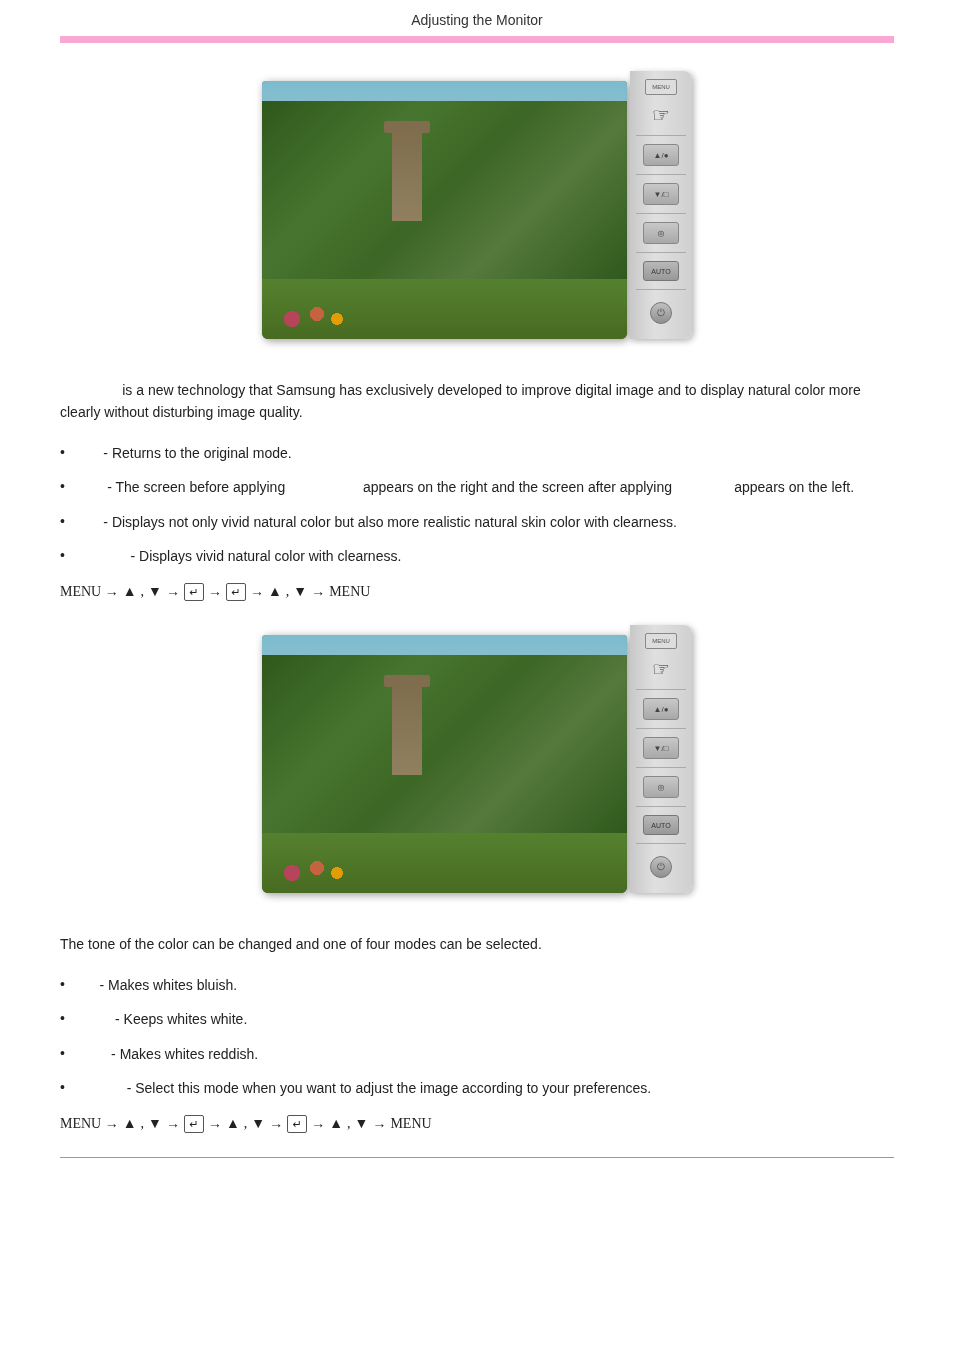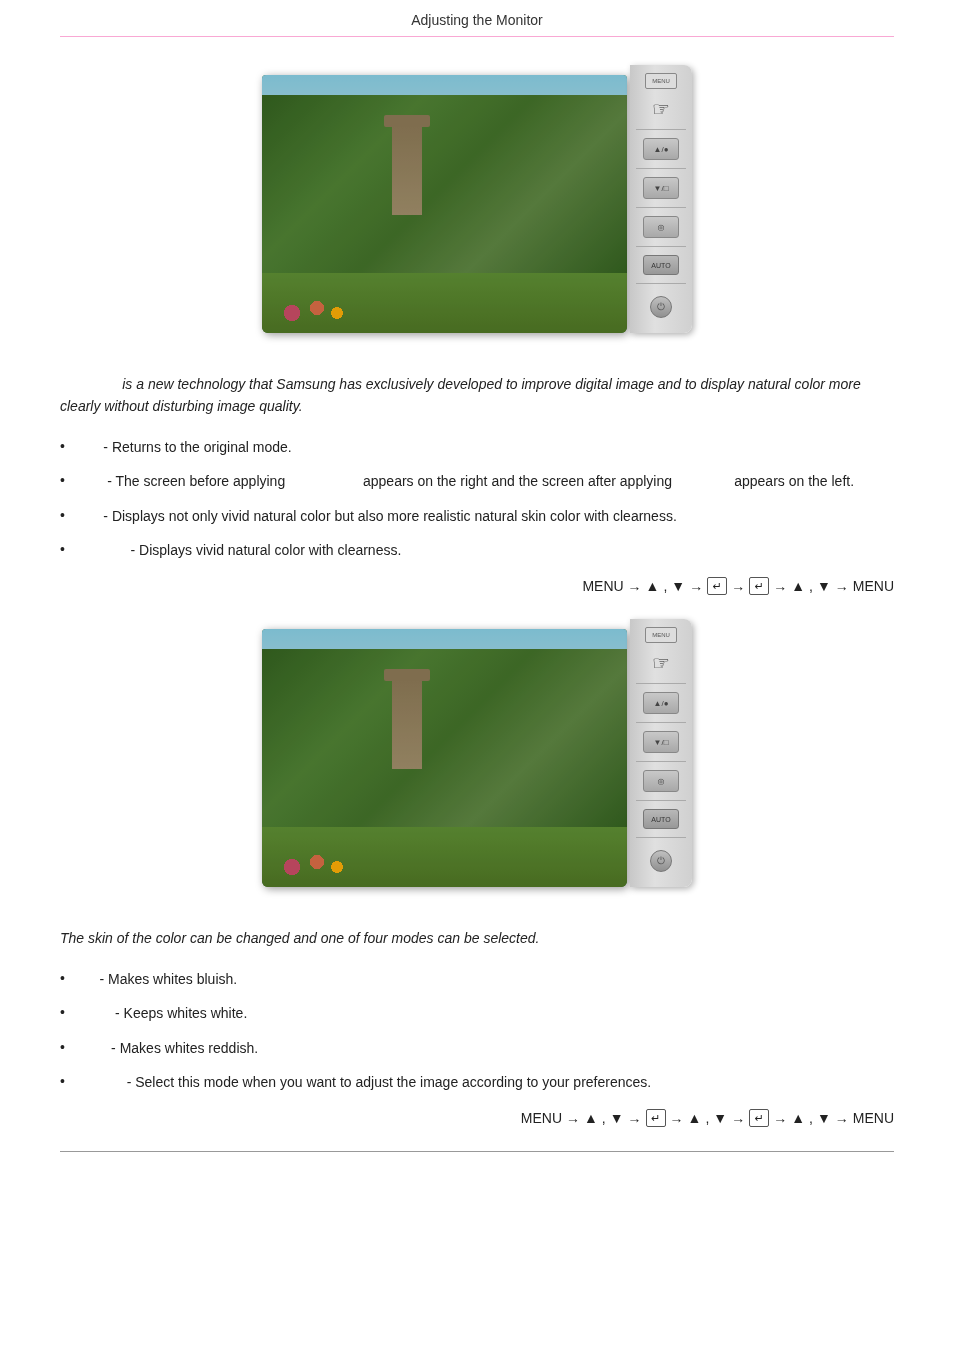--- a/index.html
+++ b/index.html
@@ -8,21 +8,21 @@
       font-family: Arial, sans-serif;
       font-size: 14px;
       color: #222;
       width: 954px;
       min-height: 1350px;
     }
     .page {
       padding: 0 60px 30px 60px;
     }
     .header {
-      border-bottom: 1px solid #f9a8d4;
+      border-bottom: 7px solid #f9a8d4;
       text-align: center;
       padding: 12px 0 8px 0;
       font-size: 14px;
       color: #333;
       margin-bottom: 28px;
     }
     .monitor-image-wrap {
       display: flex;
       justify-content: center;
       margin-bottom: 28px;
@@ -175,47 +175,45 @@
       font-size: 10px;
       color: #555;
       margin-top: 4px;
     }
     .text-section {
       margin-bottom: 18px;
       line-height: 1.6;
     }
     .text-section p {
       margin-bottom: 10px;
-      font-style: italic;
     }
     .bullet-list {
       margin-bottom: 16px;
     }
     .bullet-item {
       display: flex;
       align-items: flex-start;
       margin-bottom: 12px;
     }
     .bullet-dot {
       min-width: 20px;
       padding-top: 2px;
     }
     .bullet-content {
       flex: 1;
       line-height: 1.6;
     }
     .menu-nav {
-      font-family: Liberation Sans, sans-serif;
+      font-family: Liberation Serif, serif;
       font-size: 14px;
       margin: 16px 0 24px 0;
       display: flex;
       align-items: center;
       gap: 4px;
       flex-wrap: wrap;
-      justify-content: flex-end;
     }
     .nav-box {
       display: inline-flex;
       align-items: center;
       justify-content: center;
       width: 20px;
       height: 18px;
       border: 1px solid #555;
       border-radius: 2px;
       font-size: 11px;
@@ -372,21 +370,21 @@
         </div>
         <div class="side-divider"></div>
         <div class="side-power-btn">
           <span>⏻</span>
         </div>
       </div>
     </div>
   </div>
 
   <div class="text-section">
-    <p>The skin of the color can be changed and one of four modes can be selected.</p>
+    <p>The tone of the color can be changed and one of four modes can be selected.</p>
   </div>
 
   <div class="bullet-list">
 
     <div class="bullet-item">
       <div class="bullet-dot">•</div>
       <div class="bullet-content">
         &nbsp;&nbsp;&nbsp;&nbsp;&nbsp;- Makes whites bluish.
       </div>
     </div>

